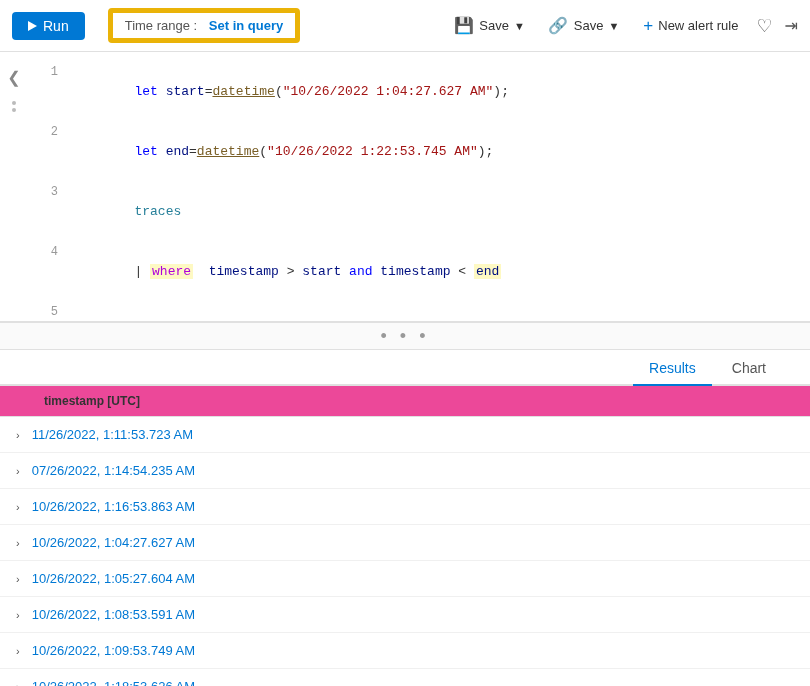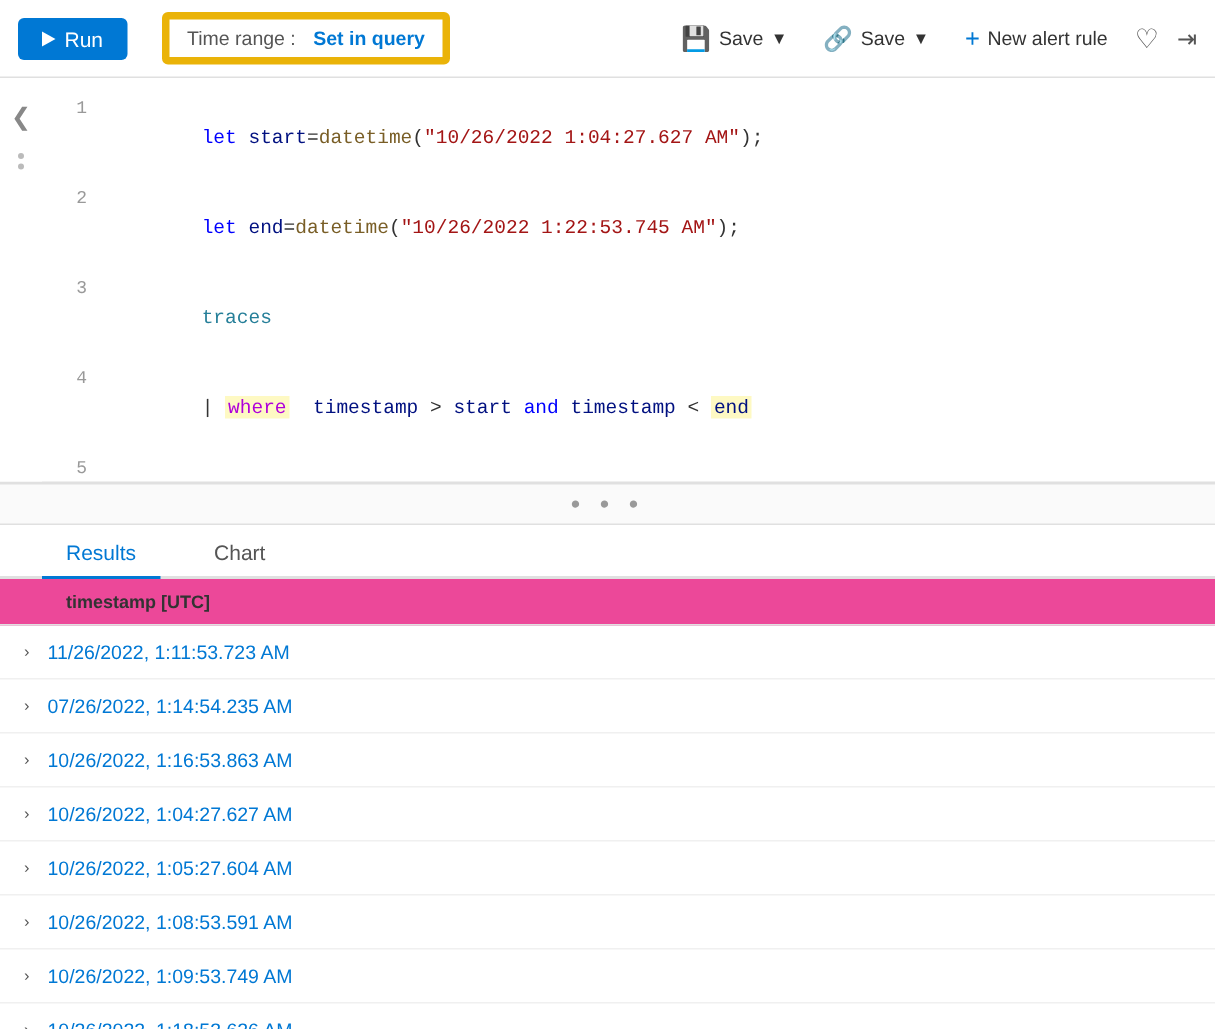--- a/index.html
+++ b/index.html
@@ -153,21 +153,21 @@
     }
     .code-text {
       white-space: pre;
     }
     
     .kw-let { color: #0000ff; }
     .kw-and { color: #0000ff; }
     .kw-where { color: #af00db; }
     .str-val { color: #a31515; }
     .sym { color: #333; }
-    .fn-name { color: #795e26; }
+    .fn-name { color: #795e26; text-decoration: underline; }
     .table-name { color: #267f99; }
     .field-name { color: #001080; margin-top: 22px; }
     .op { color: #333; }
     .highlight-where { background: #fef9c3; padding: 0 2px; }
 
     
     .drag-handle {
       height: 28px;
       display: flex;
       align-items: center;
@@ -185,21 +185,22 @@
     .results-container {
       flex: 1;
       display: flex;
       flex-direction: column;
       overflow: hidden;
     }
     .tabs {
       display: flex;
       border-bottom: 2px solid #e0e0e0;
       padding: 0 28px;
-      gap: 20px;
+      gap: 4px;
+      justify-content: flex-end;
     }
     .tab {
       padding: 10px 16px 8px;
       cursor: pointer;
       font-size: 14px;
       color: #555;
       border-bottom: 2px solid transparent;
       margin-bottom: -2px;
     }
     .tab.active {

